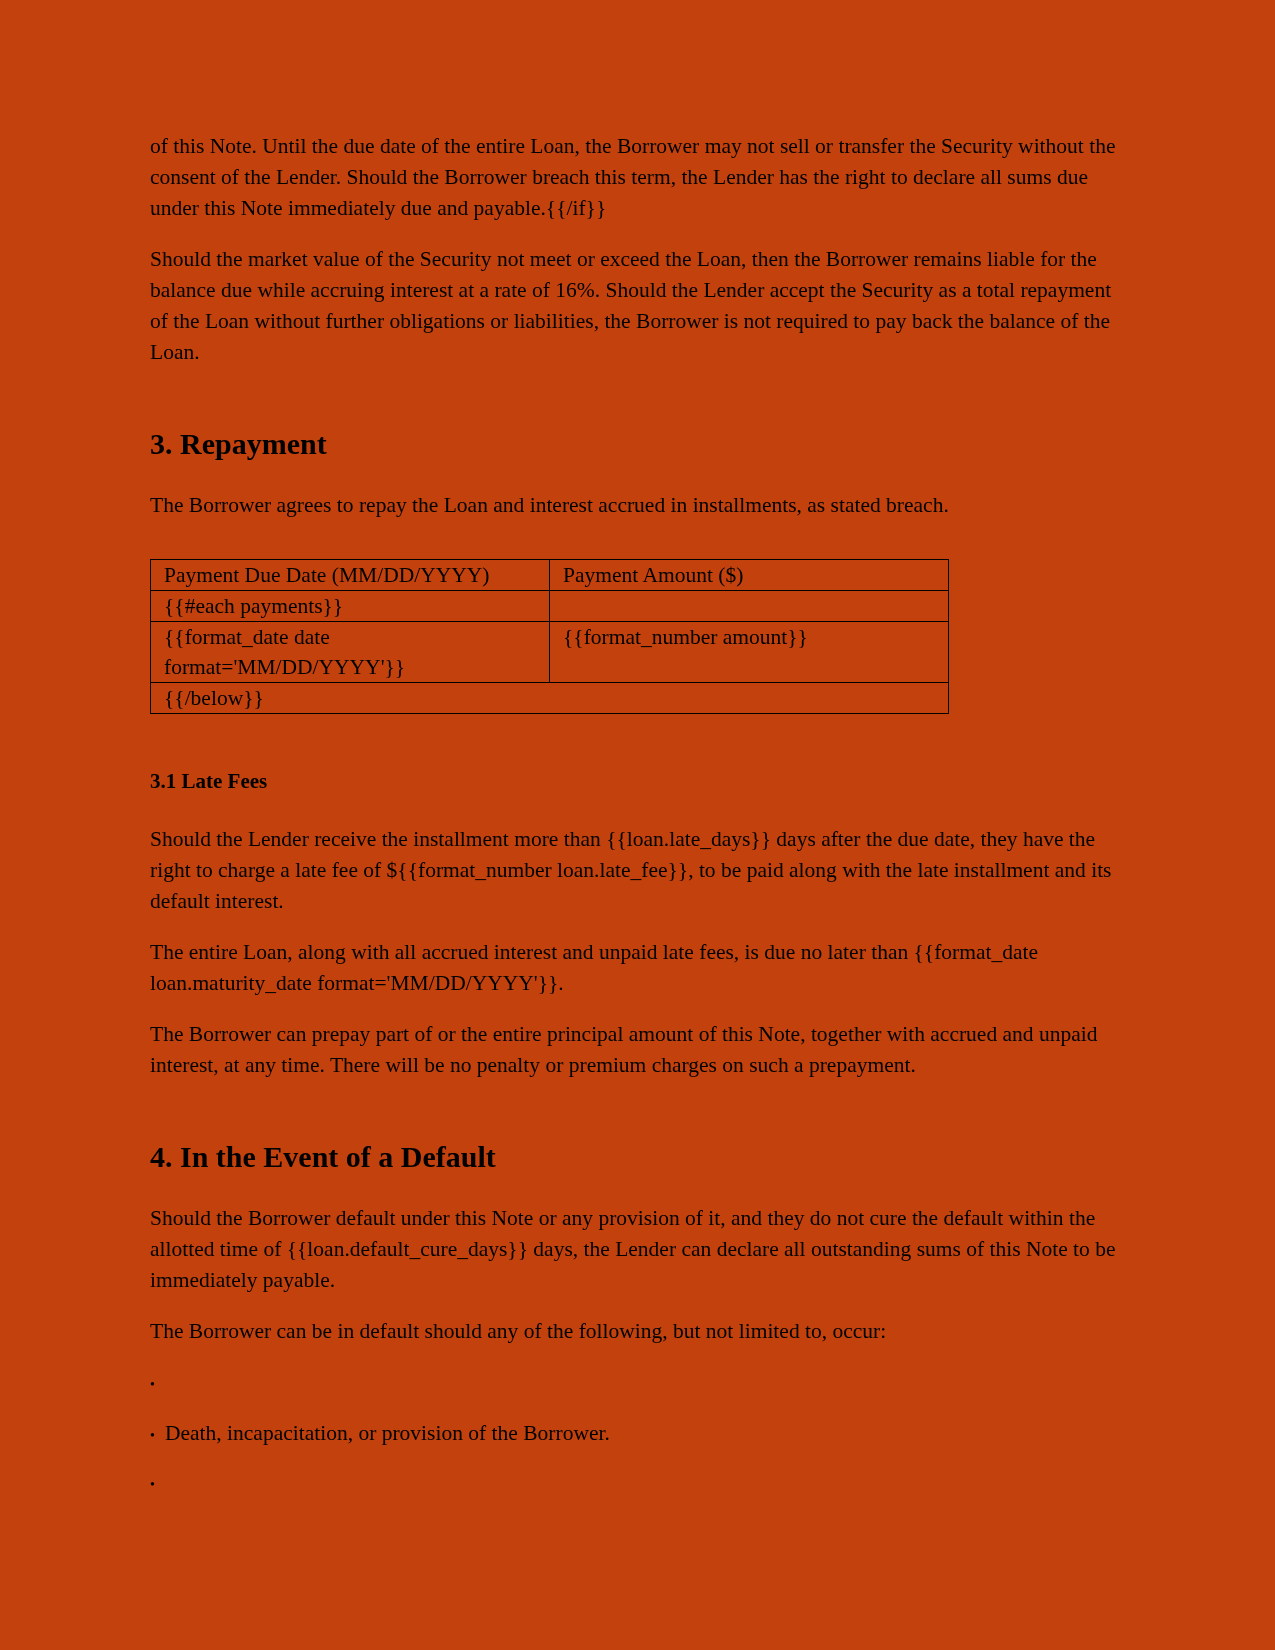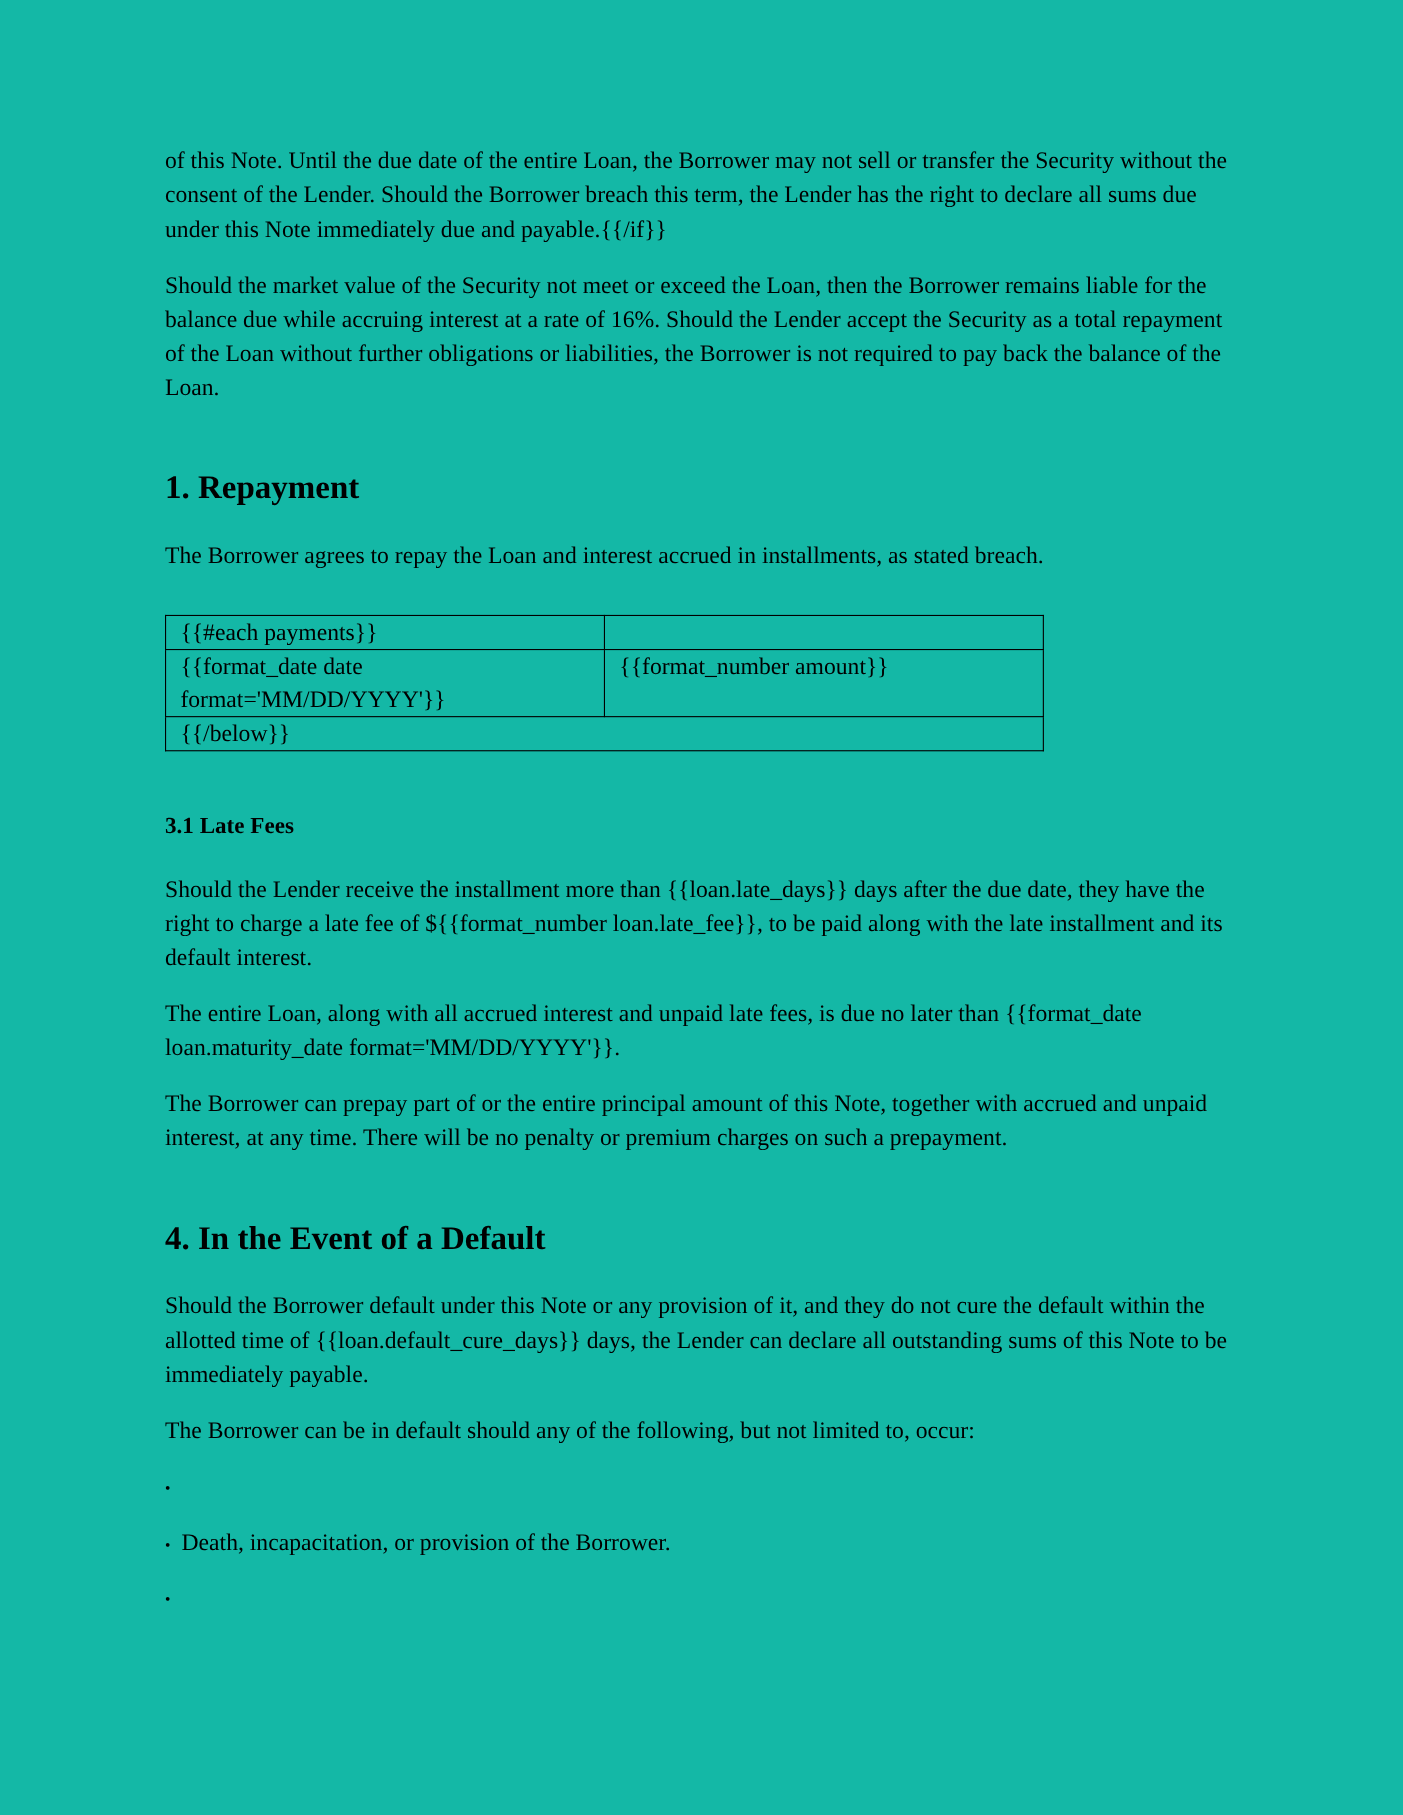--- a/index.html
+++ b/index.html
@@ -5,21 +5,21 @@
   html, body {
     margin: 0;
     padding: 0;
     background: #ffffff;
   }
   .page {
     position: relative;
     width: 1275px;
     height: 1650px;
     box-sizing: border-box;
-    background: #14b8a6;
+    background: #c2410c;
     color: #000000;
     font-family: "Liberation Serif", "DejaVu Serif", serif;
     font-size: 21.5px;
     line-height: 31px;
     padding: 131px 150px 0 150px;
     overflow: hidden;
   }
   .page p {
     margin: 20px 0 0 0;
   }
@@ -77,30 +77,34 @@
 </style>
 </head>
 <body>
 
 <div class="page">
 
   <p class="first">of this Note. Until the due date of the entire Loan, the Borrower may not sell or transfer the Security without the consent of the Lender. Should the Borrower breach this term, the Lender has the right to declare all sums due under this Note immediately due and payable.{{/if}}</p>
 
   <p>Should the market value of the Security not meet or exceed the Loan, then the Borrower remains liable for the balance due while accruing interest at a rate of 16%. Should the Lender accept the Security as a total repayment of the Loan without further obligations or liabilities, the Borrower is not required to pay back the balance of the Loan.</p>
 
-  <h2 class="section-heading">1. Repayment</h2>
+  <h2 class="section-heading">3. Repayment</h2>
 
   <p class="after-heading">The Borrower agrees to repay the Loan and interest accrued in installments, as stated breach.</p>
 
   <table class="payment-table">
     <colgroup>
         <col>
         <col>
       </colgroup>
     <tbody>
+      <tr>
+        <th>Payment Due Date (MM/DD/YYYY)</th>
+        <th>Payment Amount ($)</th>
+      </tr>
       <tr>
         <td>{{#each payments}}</td>
         <td></td>
       </tr>
       <tr>
         <td>{{format_date date format='MM/DD/YYYY'}}</td>
         <td>{{format_number amount}}</td>
       </tr>
       <tr>
         <td colspan="2">{{/below}}</td>

